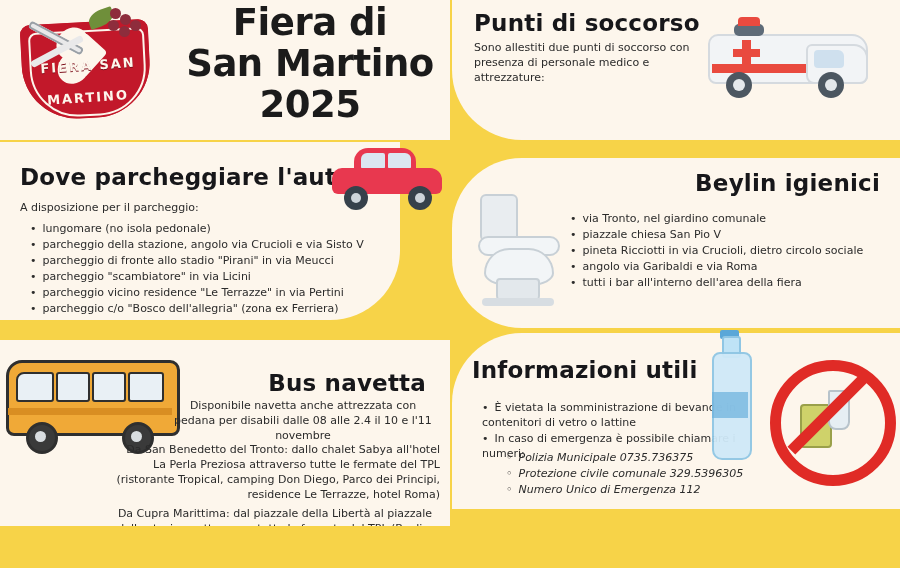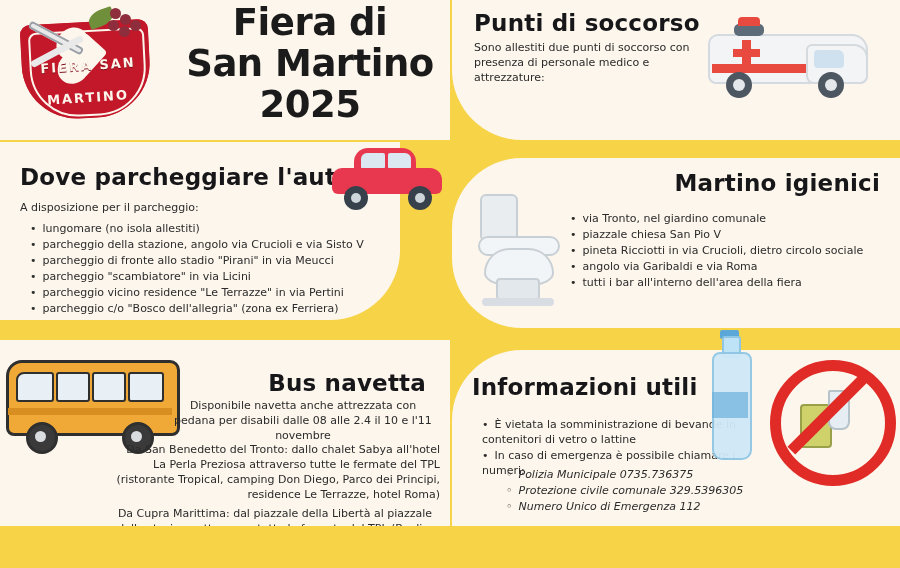--- a/index.html
+++ b/index.html
@@ -18,21 +18,21 @@
   #p-title{left:0;top:0;width:450px;height:140px;background:#fdf6ec;border-bottom-right-radius:0;}
   
   #p-soccorso{left:452px;top:0;width:448px;height:140px;background:#fdf6ec;border-bottom-left-radius:70px;}
   
   #p-park{left:0;top:142px;width:400px;height:178px;background:#fdf6ec;border-top-right-radius:0;border-bottom-right-radius:70px;}
   
   #p-servizi{left:452px;top:158px;width:448px;height:170px;background:#fdf6ec;border-top-left-radius:70px;border-bottom-left-radius:70px;}
   
   #p-bus{left:0;top:340px;width:450px;height:186px;background:#fdf6ec;border-top-right-radius:0;border-bottom-right-radius:0;}
   
-  #p-info{left:452px;top:350px;width:448px;height:176px;background:#fdf6ec;border-top-left-radius:70px;}
+  #p-info{left:452px;top:333px;width:448px;height:176px;background:#fdf6ec;border-top-left-radius:70px;}
 
   h1.title{
     position:absolute;left:170px;top:2px;width:280px;
     margin:0;text-align:center;
     font-family:"DejaVu Sans", sans-serif;
     font-weight:bold;font-size:37px;line-height:41px;color:#1b1b1b;
     letter-spacing:-0.5px;
   }
 
   h2{
@@ -199,21 +199,21 @@
       <div class="wheel w2"></div>
     </div>
     <h2 style="position:absolute;left:22px;top:10px;">Punti di soccorso</h2>
     <div class="body-text" style="position:absolute;left:22px;top:40px;width:245px;">Sono allestiti due punti di soccorso con presenza di personale medico e attrezzature:</div>
   </div>
 
   <div class="panel" id="p-park">
     <h2 style="position:absolute;left:20px;top:22px;">Dove parcheggiare l'auto</h2>
     <div class="body-text" style="position:absolute;left:20px;top:58px;">A disposizione per il parcheggio:</div>
     <ul class="dash body-text" style="position:absolute;left:20px;top:74px;width:370px;">
-      <li>lungomare (no isola allestiti)</li>
+      <li>lungomare (no isola pedonale)</li>
       <li>parcheggio della stazione, angolo via Crucioli e via Sisto V</li>
       <li>parcheggio di fronte allo stadio "Pirani" in via Meucci</li>
       <li>parcheggio "scambiatore" in via Licini</li>
       <li>parcheggio vicino residence "Le Terrazze" in via Pertini</li>
       <li>parcheggio c/o "Bosco dell'allegria" (zona ex Ferriera)</li>
     </ul>
   </div>
 
   <div class="car">
     <div class="croof"></div>
@@ -225,21 +225,21 @@
   </div>
 
   <div class="panel" id="p-servizi">
     <div class="wc" style="left:10px;top:34px;">
       <div class="tank"></div>
       <div class="lid"></div>
       <div class="bowl"></div>
       <div class="base"></div>
       <div class="floor"></div>
     </div>
-    <h2 style="position:absolute;right:20px;top:12px;">Martino igienici</h2>
+    <h2 style="position:absolute;right:20px;top:12px;">Beylin igienici</h2>
     <ul class="dash body-text" style="position:absolute;left:108px;top:48px;width:330px;">
       <li>via Tronto, nel giardino comunale</li>
       <li>piazzale chiesa San Pio V</li>
       <li>pineta Ricciotti in via Crucioli, dietro circolo sociale</li>
       <li>angolo via Garibaldi e via Roma</li>
       <li>tutti i bar all'interno dell'area della fiera</li>
     </ul>
   </div>
 
   <div class="panel" id="p-bus">

